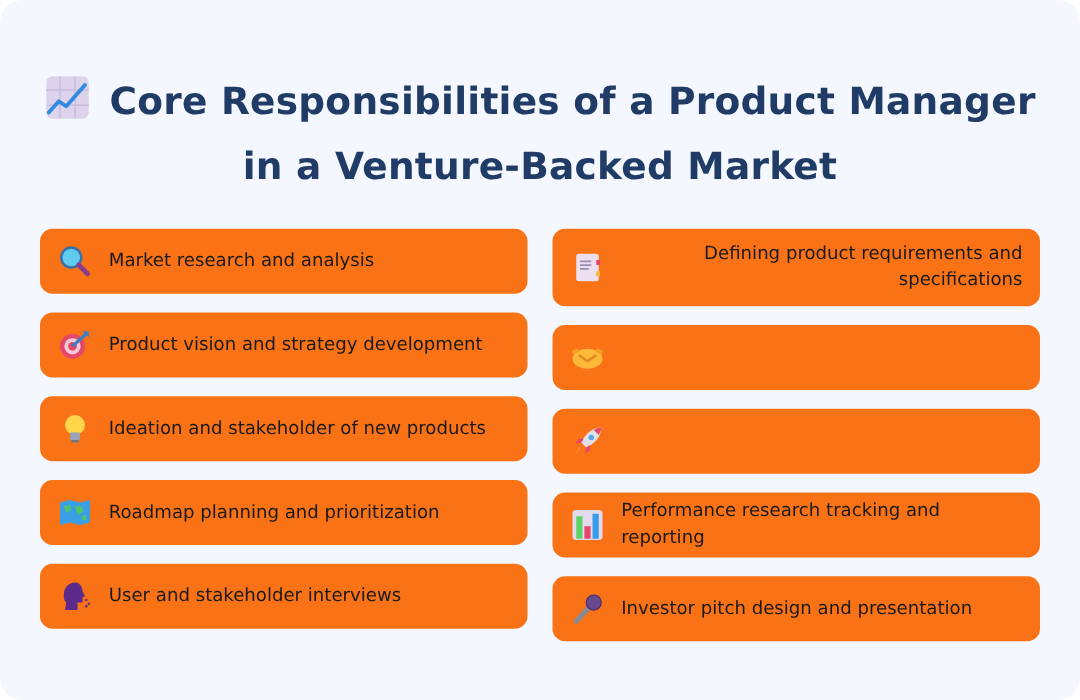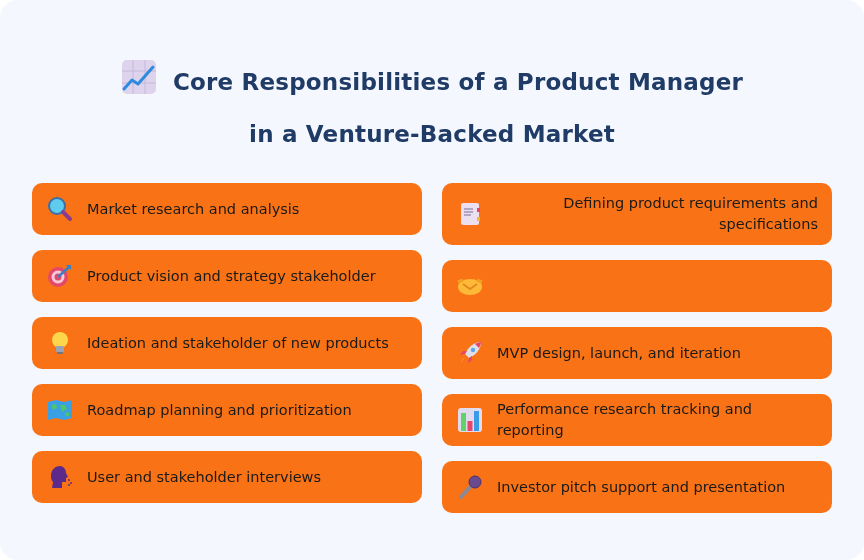--- a/index.html
+++ b/index.html
@@ -1,18 +1,18 @@
 <!DOCTYPE html>
 <html><head>
 <meta charset="utf-8">
 <style>
   html, body { margin: 0; padding: 0; }
   body { width: 864px; height: 560px; background: #ffffff; font-family: "Liberation Sans", "DejaVu Sans", sans-serif; overflow: hidden; }
   .page { position: absolute; left: 0; top: 0; width: 864px; height: 560px; background: #f4f8fe; border-radius: 18px; }
-  .title { position: absolute; left: 0; top: 56px; width: 864px; text-align: center; color: #1f3b66; font-family: "DejaVu Sans", sans-serif; font-weight: bold; font-size: 23px; line-height: 52px; letter-spacing: 0.2px; }
+  .title { position: absolute; left: 0; top: 56px; width: 864px; text-align: center; color: #1f3b66; font-family: "DejaVu Sans", sans-serif; font-weight: bold; font-size: 30px; line-height: 52px; letter-spacing: 0.2px; }
   .title .chart-icon { display: inline-block; width: 36px; height: 36px; vertical-align: -5px; margin-right: 16px; }
   .col { position: absolute; top: 183px; width: 390px; }
   .col.left { left: 32px; }
   .col.right { left: 442px; }
   .card { background: #f97316; border-radius: 10px; display: flex; align-items: center; padding: 0 14px 0 15px; box-sizing: border-box; margin-bottom: 15px; min-height: 52px; }
   .card.tall { min-height: 62px; margin-bottom: 15px; text-align: right; }
   .icon { width: 26px; height: 26px; flex: none; margin-right: 14px; display: flex; align-items: center; justify-content: center; }
   .label { font-size: 15px; color: #1a1a1a; line-height: 21px; font-family: "DejaVu Sans", sans-serif; font-size: 14.5px; }
 </style>
 </head>
@@ -48,21 +48,21 @@
     <div class="card">
       <span class="icon">
         <svg width="26" height="26" viewBox="0 0 26 26">
             <circle cx="11" cy="14" r="10" fill="#e5476b"></circle>
             <circle cx="11" cy="14" r="6.5" fill="#f7c9d4"></circle>
             <circle cx="11" cy="14" r="3.5" fill="#e5476b"></circle>
             <line x1="11" y1="14" x2="22" y2="4" stroke="#3b7fc4" stroke-width="2.5"></line>
             <path d="M19 2 L24 2 L24 7 Z" fill="#3b7fc4"></path>
           </svg>
       </span>
-      <span class="label">Product vision and strategy stakeholder</span>
+      <span class="label">Product vision and strategy development</span>
     </div>
     <div class="card">
       <span class="icon">
         <svg width="26" height="26" viewBox="0 0 26 26">
             <circle cx="13" cy="10" r="8" fill="#ffd54a"></circle>
             <rect x="9" y="16" width="8" height="6" rx="1" fill="#9aa3b5"></rect>
             <rect x="10" y="22" width="6" height="2" rx="1" fill="#6b7385"></rect>
           </svg>
       </span>
       <span class="label">Ideation and stakeholder of new products</span>
@@ -117,37 +117,36 @@
     <div class="card">
       <span class="icon">
         <svg width="26" height="26" viewBox="0 0 26 26">
             <path d="M24 2 C17 2 11 7 8 14 L12 18 C19 15 24 9 24 2 Z" fill="#e0dfe8"></path>
             <path d="M24 2 C22 2 20 3 18 4 L22 8 C23 6 24 4 24 2 Z" fill="#e5476b"></path>
             <circle cx="16" cy="10" r="2.2" fill="#59a7e8"></circle>
             <path d="M8 14 L3 15 L6 11 L10 11 Z M12 18 L11 23 L15 20 L15 16 Z" fill="#e5476b"></path>
             <path d="M8 18 L3 24 L6 18 Z" fill="#ff8a2b"></path>
           </svg>
       </span>
-      <span class="label">MVP design, launch, and iteration</span>
     </div>
     <div class="card">
       <span class="icon">
         <svg width="26" height="26" viewBox="0 0 26 26">
             <rect x="1" y="1" width="24" height="24" rx="3" fill="#e2dbee"></rect>
             <rect x="4" y="6" width="5" height="18" fill="#5fd36a"></rect>
             <rect x="10.5" y="14" width="5" height="10" fill="#e5476b"></rect>
             <rect x="17" y="4" width="5" height="20" fill="#3a9be8"></rect>
           </svg>
       </span>
       <span class="label">Performance research tracking and reporting</span>
     </div>
     <div class="card">
       <span class="icon">
         <svg width="26" height="26" viewBox="0 0 26 26">
             <line x1="4" y1="23" x2="15" y2="11" stroke="#8a8a96" stroke-width="4" stroke-linecap="round"></line>
             <circle cx="18" cy="8" r="6" fill="#6a4a8e"></circle>
             <circle cx="18" cy="8" r="6" fill="none" stroke="#4a3070" stroke-width="1"></circle>
           </svg>
       </span>
-      <span class="label">Investor pitch support and presentation</span>
+      <span class="label">Investor pitch design and presentation</span>
     </div>
   </div>
 </div>
 
 </body></html>

